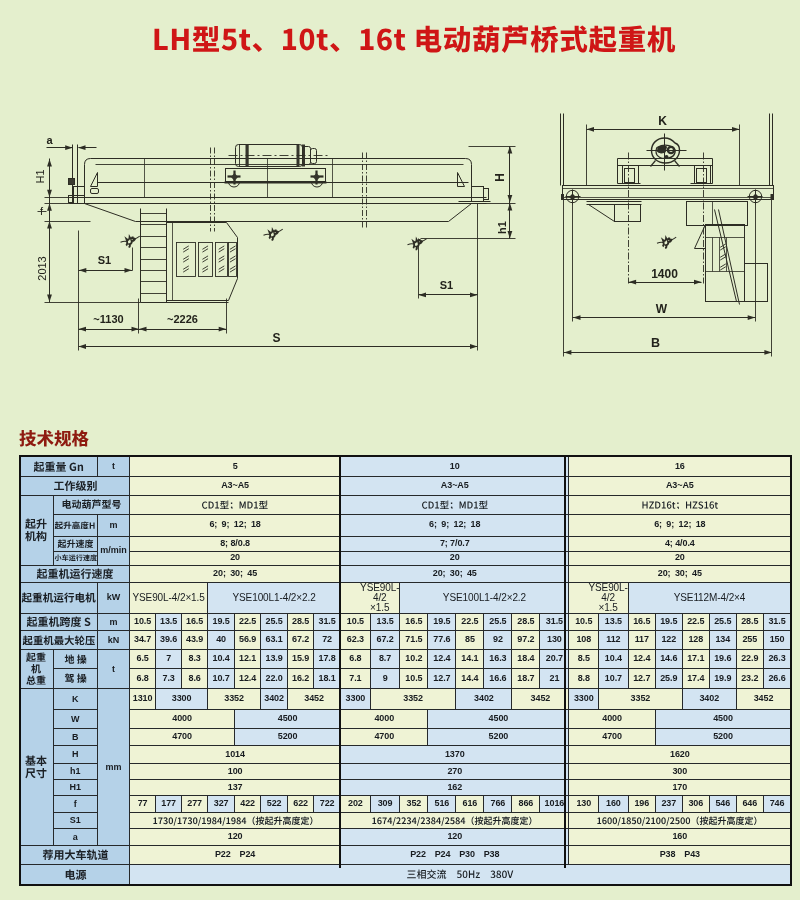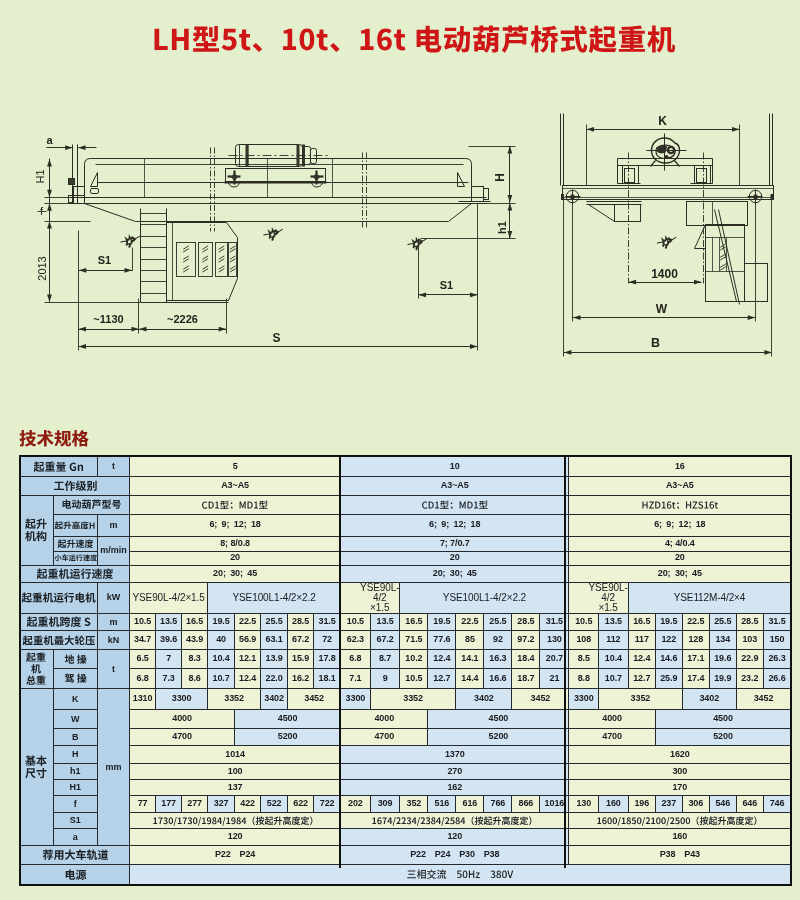--- a/index.html
+++ b/index.html
@@ -532,21 +532,21 @@
         <td class="y n">85</td>
         <td class="b n">92</td>
         <td class="y n">97.2</td>
         <td class="b n">130</td>
         <td class="y n">108</td>
         <td class="b n">112</td>
         <td class="y n">117</td>
         <td class="b n">122</td>
         <td class="y n">128</td>
         <td class="b n">134</td>
-        <td class="y n">103</td>
+        <td class="y n">255</td>
         <td class="b n">150</td>
       </tr>
 
 <tr style="height:19px">
         <td rowspan="2" class="lb"><svg style="vertical-align:middle" width="21.0" height="33.4" viewBox="0 0 21.0 33.4">
             <path fill="#1c2126" transform="translate(0.0,0)" d="M0.7 1.5H4.8V2.5H0.7ZM5.9 3.5H8.6V4.5H5.9ZM0.4 3.5H5V4.5H0.4ZM3 5.6H5V6.6H3ZM2.2 0.5H3.3V4H2.2ZM2.4 4.1H3.5V8.6H2.4ZM5.3 0.9H9.1V4.8H8V1.9H5.3ZM5.4 3.5H6.6V6.6Q6.6 6.8 6.7 6.9Q6.7 7 7 7Q7.1 7 7.3 7Q7.4 7 7.6 7Q7.8 7 7.9 7Q8.1 7 8.2 7Q8.4 7 8.5 6.9Q8.6 6.8 8.6 6.5Q8.6 6.2 8.7 5.7Q8.8 5.8 9 5.9Q9.2 5.9 9.4 6Q9.6 6.1 9.7 6.1Q9.6 6.9 9.5 7.3Q9.4 7.7 9.1 7.9Q8.8 8 8.3 8Q8.2 8 8.1 8Q7.9 8 7.8 8Q7.6 8 7.4 8Q7.2 8 7.1 8Q6.9 8 6.9 8Q6.3 8 6 7.9Q5.7 7.8 5.6 7.5Q5.4 7.1 5.4 6.6ZM1.7 6.1Q1.9 6.9 2.2 7.4Q2.5 7.8 3 8.1Q3.4 8.3 4.1 8.4Q4.7 8.5 5.5 8.5Q5.7 8.5 6 8.5Q6.3 8.5 6.7 8.5Q7.1 8.5 7.6 8.5Q8 8.5 8.5 8.5Q8.9 8.5 9.2 8.5Q9.6 8.5 9.8 8.5Q9.7 8.6 9.6 8.8Q9.5 9 9.5 9.2Q9.4 9.5 9.3 9.6H8.6H5.5Q4.5 9.6 3.7 9.5Q3 9.4 2.4 9Q1.9 8.7 1.5 8Q1.1 7.4 0.8 6.3ZM0.8 5.1 1.9 5.2Q1.8 6.1 1.8 7Q1.7 7.9 1.6 8.7Q1.4 9.4 1.2 10Q1 10 0.9 9.9Q0.7 9.8 0.5 9.7Q0.3 9.6 0.1 9.5Q0.4 9 0.5 8.3Q0.7 7.6 0.7 6.8Q0.8 6 0.8 5.1Z M10.5 8.7H19.6V9.6H10.5ZM10.5 2.3H19.5V3.2H10.5ZM11.2 7.2H18.9V8.1H11.2ZM14.4 1.4H15.6V9.1H14.4ZM18 0.5 18.6 1.4Q17.9 1.6 17 1.6Q16.1 1.7 15.2 1.8Q14.3 1.9 13.3 1.9Q12.4 1.9 11.5 1.9Q11.5 1.7 11.4 1.5Q11.3 1.2 11.3 1Q12.1 1 13.1 0.9Q14 0.9 14.9 0.8Q15.8 0.8 16.6 0.7Q17.4 0.6 18 0.5ZM12.7 5.6V6H17.3V5.6ZM12.7 4.4V4.8H17.3V4.4ZM11.5 3.6H18.5V6.8H11.5Z"></path>
             <path fill="#1c2126" transform="translate(5.0,0)" d="M5.6 12.6H7.8V13.7H5.6ZM4.9 12.6H6V15.8Q6 16.5 6 17.2Q5.9 17.9 5.7 18.7Q5.6 19.4 5.2 20.1Q4.9 20.8 4.4 21.4Q4.3 21.3 4.1 21.1Q3.9 21 3.7 20.8Q3.6 20.7 3.4 20.6Q3.9 20.1 4.2 19.5Q4.5 18.9 4.7 18.3Q4.8 17.6 4.8 17Q4.9 16.4 4.9 15.8ZM7.3 12.6H8.5V19.7Q8.5 19.9 8.5 20Q8.5 20.1 8.5 20.1Q8.6 20.2 8.6 20.2Q8.7 20.2 8.7 20.2Q8.8 20.2 8.8 20.2Q8.9 20.2 8.9 20.1Q8.9 20.1 9 20Q9 19.9 9 19.8Q9 19.6 9 19.3Q9 18.9 9 18.5Q9.2 18.6 9.4 18.7Q9.7 18.9 9.9 18.9Q9.9 19.2 9.9 19.5Q9.8 19.8 9.8 20.1Q9.8 20.3 9.8 20.5Q9.7 20.9 9.4 21.1Q9.3 21.2 9.2 21.2Q9 21.3 8.8 21.3Q8.7 21.3 8.5 21.3Q8.4 21.3 8.3 21.3Q8.1 21.3 7.9 21.2Q7.7 21.2 7.6 21Q7.5 20.9 7.4 20.8Q7.3 20.6 7.3 20.4Q7.3 20.1 7.3 19.7ZM0.4 14.1H4.4V15.2H0.4ZM1.9 12H3.1V21.4H1.9ZM1.9 14.8 2.6 15.1Q2.5 15.7 2.3 16.3Q2.1 17 1.9 17.6Q1.6 18.2 1.3 18.8Q1.1 19.3 0.8 19.7Q0.7 19.4 0.5 19.1Q0.3 18.8 0.2 18.5Q0.5 18.2 0.7 17.8Q1 17.3 1.2 16.8Q1.4 16.3 1.6 15.8Q1.8 15.3 1.9 14.8ZM3 15.7Q3.1 15.8 3.3 16.1Q3.5 16.3 3.8 16.6Q4 16.9 4.2 17.1Q4.4 17.4 4.5 17.5L3.8 18.4Q3.7 18.2 3.5 17.9Q3.4 17.6 3.2 17.3Q3 17 2.8 16.7Q2.6 16.5 2.4 16.3Z"></path>
             <path fill="#1c2126" transform="translate(0.0,0)" d="M7.4 29.9 8.4 29.3Q8.7 29.7 8.9 30.1Q9.2 30.5 9.4 30.9Q9.7 31.2 9.8 31.6L8.8 32.2Q8.7 31.8 8.5 31.4Q8.3 31 8 30.6Q7.7 30.2 7.4 29.9ZM4.2 29.5 5 28.8Q5.4 29 5.7 29.3Q6 29.5 6.3 29.8Q6.6 30.1 6.7 30.3L5.8 31Q5.7 30.8 5.4 30.5Q5.1 30.2 4.8 30Q4.5 29.7 4.2 29.5ZM2.7 29.5H3.9V31.3Q3.9 31.6 4.1 31.6Q4.2 31.7 4.6 31.7Q4.7 31.7 4.9 31.7Q5.1 31.7 5.3 31.7Q5.5 31.7 5.7 31.7Q5.9 31.7 6.1 31.7Q6.3 31.7 6.4 31.7Q6.6 31.7 6.7 31.6Q6.8 31.6 6.9 31.4Q6.9 31.2 7 30.8Q7.1 30.9 7.3 31Q7.5 31.1 7.7 31.1Q7.9 31.2 8.1 31.2Q8 31.9 7.9 32.2Q7.7 32.5 7.4 32.7Q7 32.8 6.5 32.8Q6.4 32.8 6.2 32.8Q6 32.8 5.7 32.8Q5.5 32.8 5.2 32.8Q5 32.8 4.8 32.8Q4.6 32.8 4.5 32.8Q3.8 32.8 3.4 32.7Q3 32.5 2.8 32.2Q2.7 31.9 2.7 31.4ZM1.1 29.6 2.3 29.8Q2.2 30.5 2 31.2Q1.8 31.9 1.4 32.4L0.3 31.9Q0.5 31.6 0.7 31.2Q0.8 30.9 0.9 30.5Q1.1 30 1.1 29.6ZM2.3 24 3.4 23.5Q3.7 23.9 4 24.3Q4.3 24.8 4.4 25.2L3.3 25.7Q3.2 25.5 3.1 25.2Q2.9 24.9 2.7 24.6Q2.6 24.3 2.3 24ZM6.6 23.5 7.9 24Q7.5 24.6 7.1 25.2Q6.8 25.8 6.5 26.2L5.5 25.8Q5.7 25.5 5.9 25.1Q6.1 24.7 6.3 24.3Q6.5 23.8 6.6 23.5ZM3 26.6V27.8H7V26.6ZM1.7 25.4H8.4V28.9H1.7Z M10.5 31.7H19.6V32.6H10.5ZM10.5 25.3H19.5V26.2H10.5ZM11.2 30.2H18.9V31.1H11.2ZM14.4 24.4H15.6V32.1H14.4ZM18 23.5 18.6 24.4Q17.9 24.6 17 24.6Q16.1 24.7 15.2 24.8Q14.3 24.9 13.3 24.9Q12.4 24.9 11.5 24.9Q11.5 24.7 11.4 24.5Q11.3 24.2 11.3 24Q12.1 24 13.1 23.9Q14 23.9 14.9 23.8Q15.8 23.8 16.6 23.7Q17.4 23.6 18 23.5ZM12.7 28.6V29H17.3V28.6ZM12.7 27.4V27.8H17.3V27.4ZM11.5 26.6H18.5V29.8H11.5Z"></path>
           </svg></td>
         <td class="lb"><svg style="vertical-align:middle;" width="23.3" height="10.4" viewBox="0 0 23.3 10.4">

